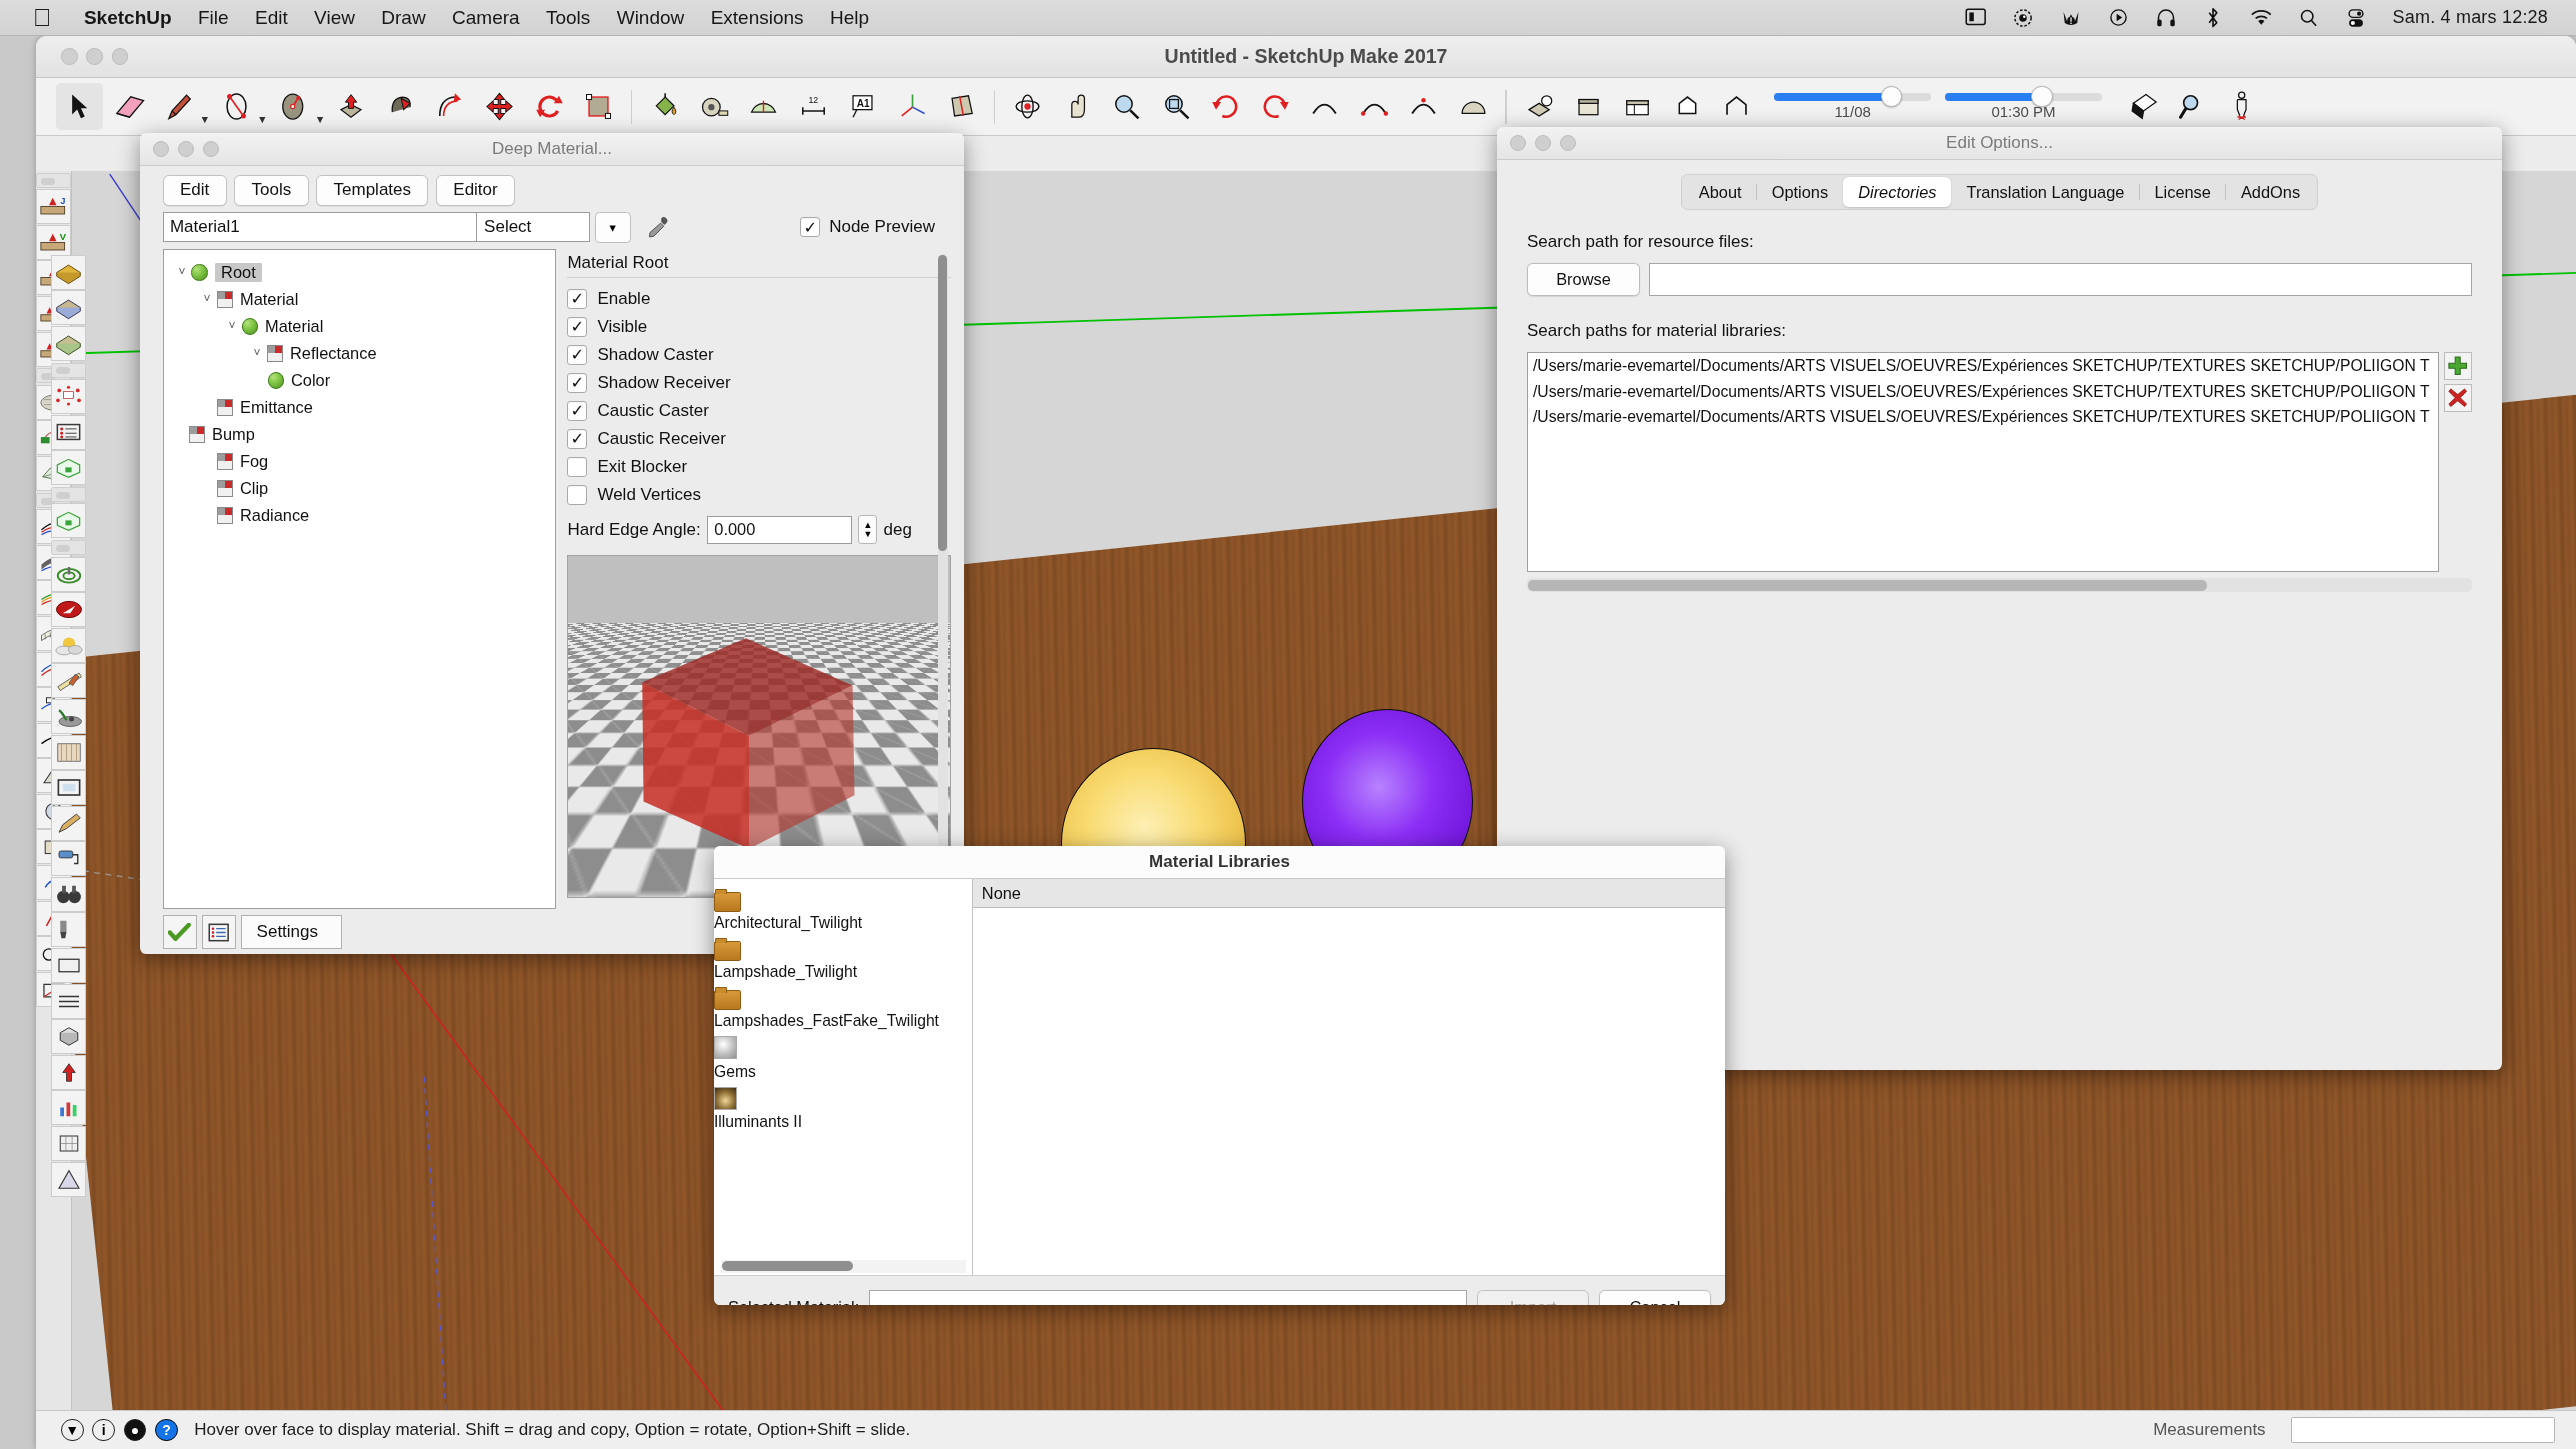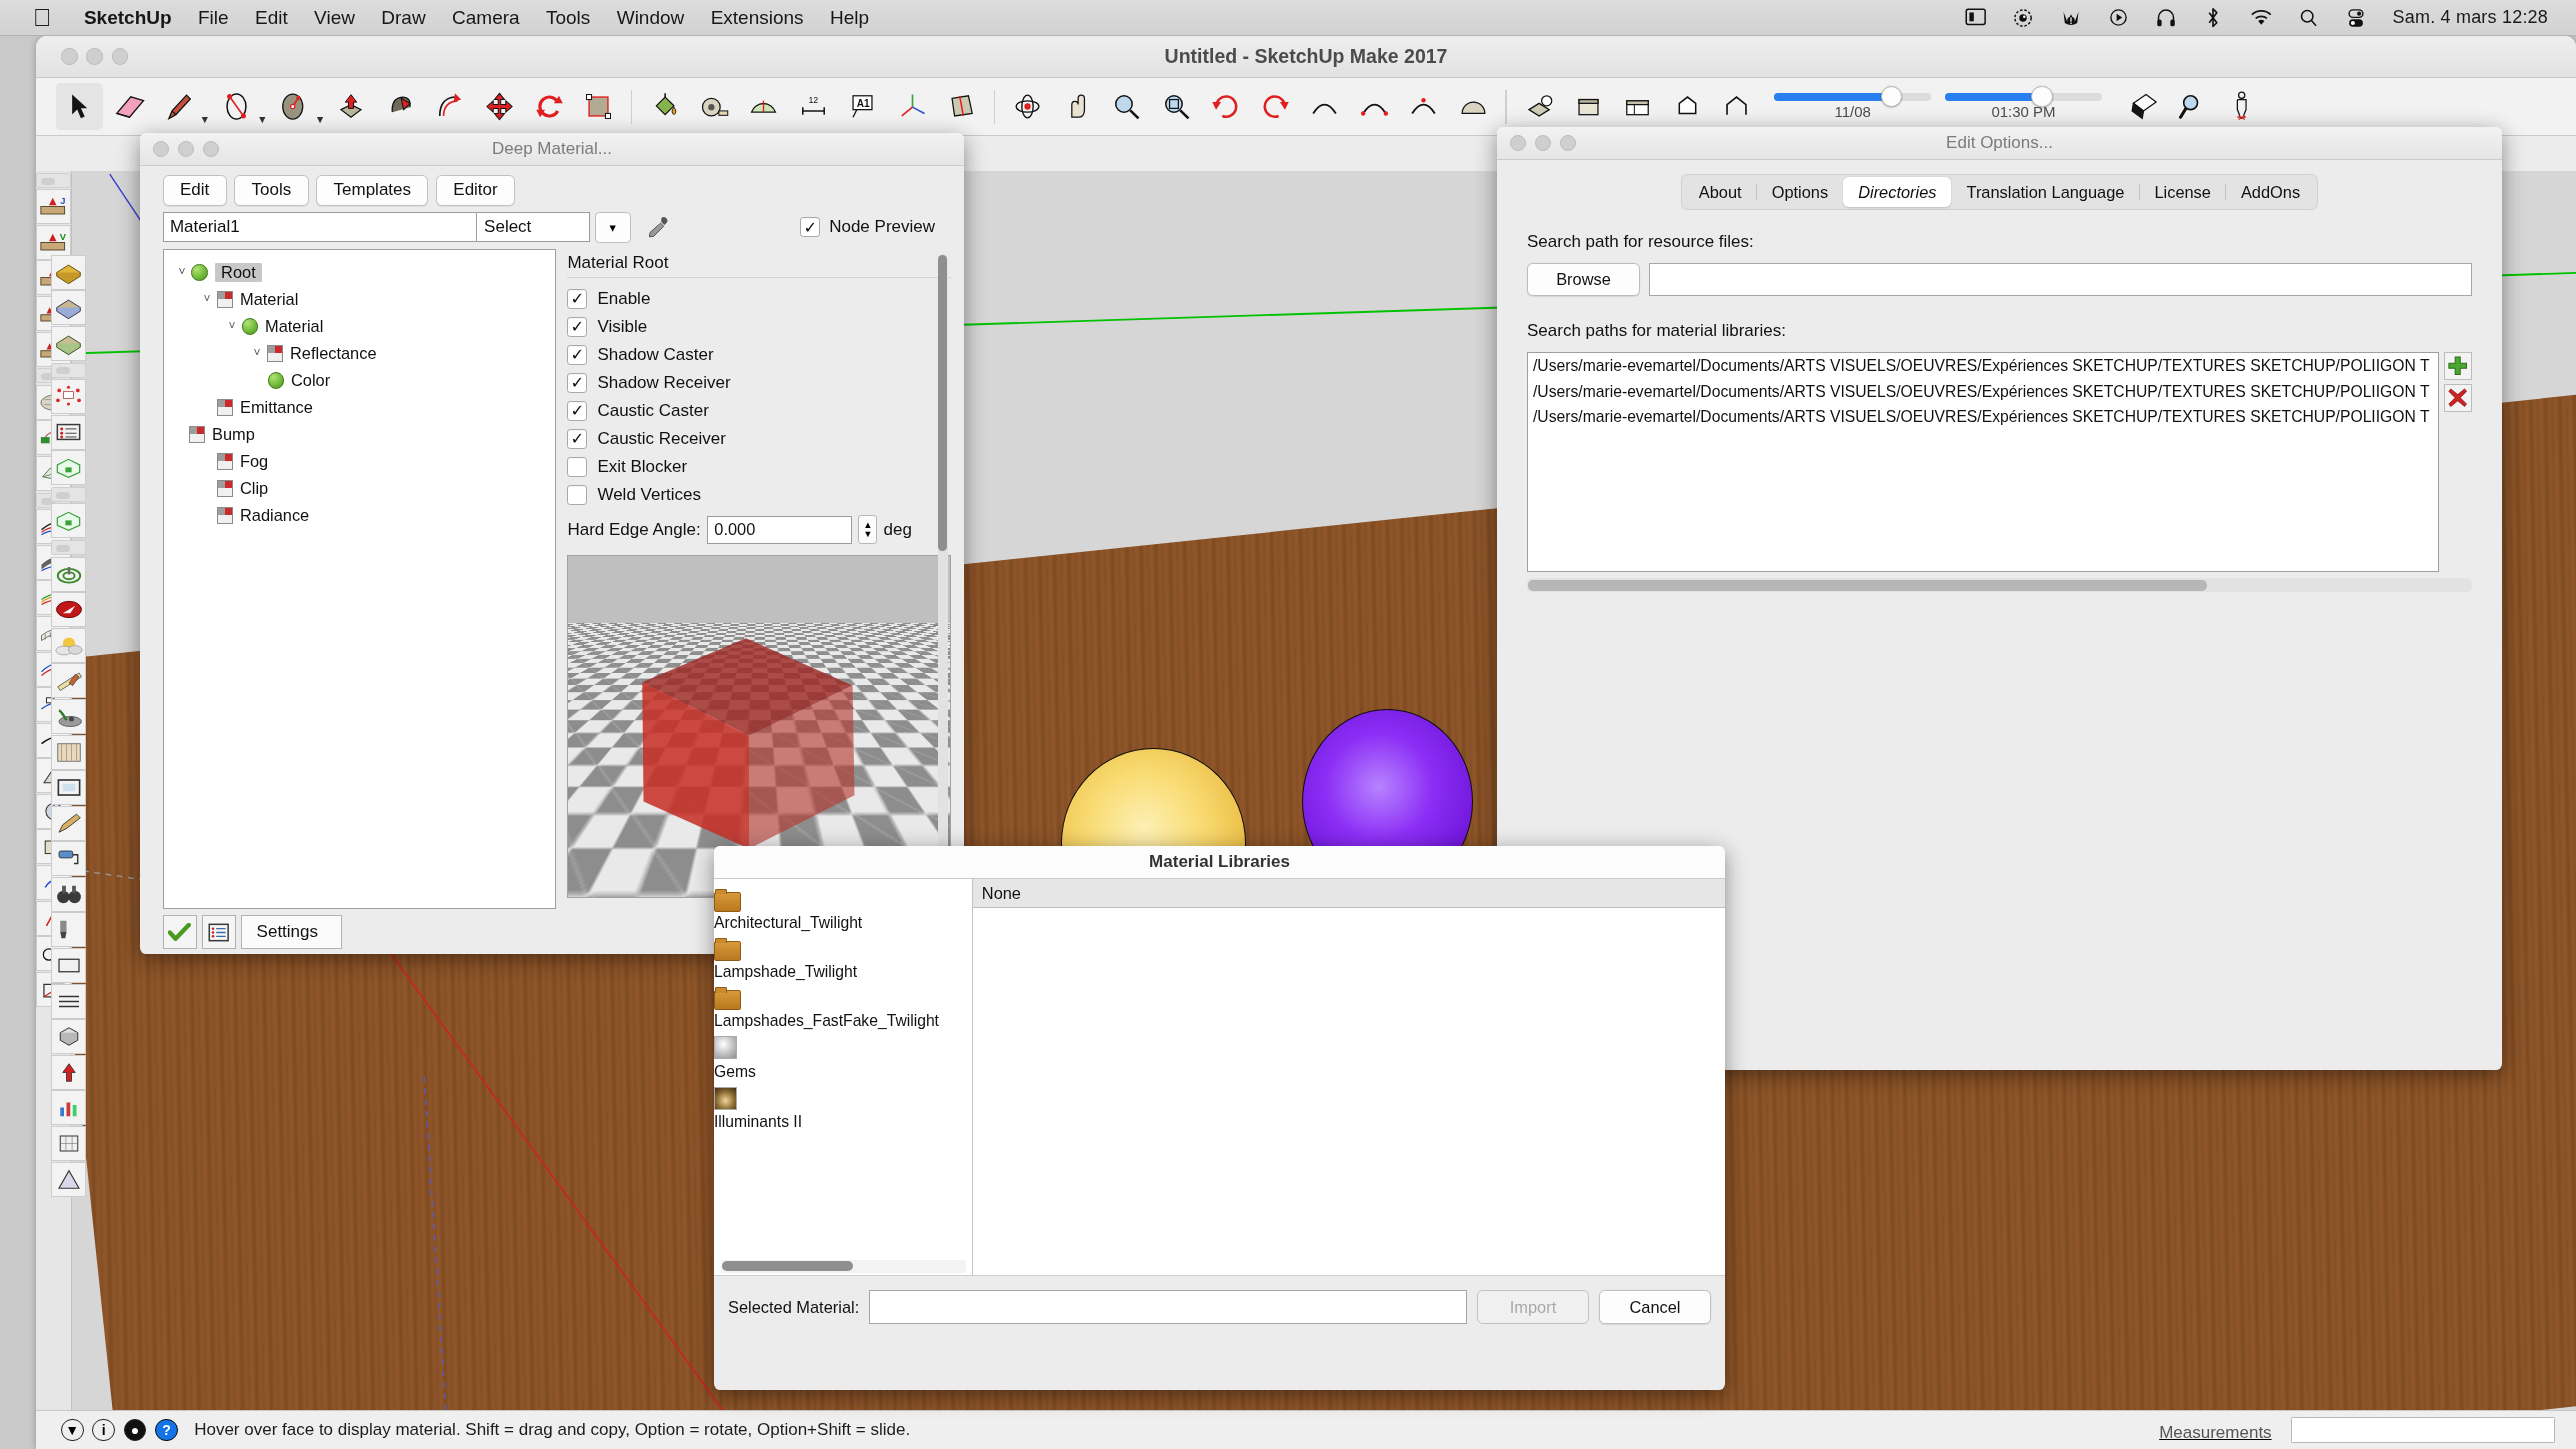--- a/index.html
+++ b/index.html
@@ -98,21 +98,21 @@
   .statusbar {
     position:absolute; left:0; bottom:0; width:2540px; height:39px;
     background:#efefef; border-top:0.6px solid #c7c7c7; display:flex; align-items:center; z-index:20;
   }
   .sb-icons { display:flex; align-items:center; gap:8.8px; margin-left:25px; }
   .sb-circ { width:22.6px;height:22.6px;border-radius:50%;border:1.6px solid #222;
     display:flex;align-items:center;justify-content:center;font-size:14px;font-weight:bold;}
   .sb-circ.blue{background:#1473e6;border-color:#0a0a0a;color:#fff;}
   .sb-circ.dark{background:#111;color:#fff;}
   .sb-text{ font-size:17px; color:#1c1c1c; margin-left:16.4px; }
-  .sb-right{ margin-left:auto; display:flex; align-items:flex-end; gap:19px; margin-right:21.4px;text-decoration:underline;}
+  .sb-right{ margin-left:auto; display:flex; align-items:center; gap:25px; margin-right:21.4px;}
   .sb-meas-label{ font-size:17px; color:#555; }
   .sb-meas-input{ width:264px; height:26.4px; background:#fff; border:0.6px solid #b6b6b6; border-radius:1.3px;}
 
   
   .dialog { position:absolute; background:#ececec; border-radius:6.3px;
     box-shadow:0 5px 21.4px rgba(0,0,0,.42); overflow:hidden; }
   .dlg-title {
     height:33px; background:linear-gradient(to bottom,#f2f2f2,#e5e5e5);
     border-bottom:0.6px solid #cbcbcb; display:flex; align-items:center; position:relative;
   }
@@ -203,21 +203,21 @@
   .eo-path { font-size:15.7px; color:#111; padding:3.8px 2.5px 3.8px 5px; white-space:nowrap;
     overflow:hidden; }
   .eo-sidebtns { display:flex; flex-direction:column; gap:3.8px; }
   .eo-sb { width:28px;height:28px;background:#f3f3f3;border:0.6px solid #bcbcbc;
     display:flex;align-items:center;justify-content:center;font-size:21.4px;font-weight:bold;}
   .eo-hscroll{ height:14px;background:#e2e2e2;border-radius:5px;margin-top:6.3px;position:relative;}
   .eo-hscroll .th{position:absolute;left:1.3px;top:1.3px;height:11.3px;width:679px;
     background:#b6b6b6;border-radius:5px;}
 
   
-  #matlib { left:714px; top:846px; width:1011px; height:544px; }
+  #matlib { left:714px; top:846px; width:1011px; height:459px; }
   .ml-body { display:flex; height:396px; }
   .ml-left { width:259px; background:#fff; border-right:0.6px solid #c3c3c3;
     display:flex; flex-direction:column; align-items:center; padding-top:10px; overflow:hidden;}
   .ml-item { display:flex; flex-direction:column; align-items:flex-start; margin-bottom:6.3px; width:100%;}
   .ml-folder { width:25px;height:21px;position:relative; }
   .ml-folder:before{content:"";position:absolute;left:0;top:2.5px;width:25px;height:18px;
     background:linear-gradient(to bottom,#d79a3a,#b9781f);border-radius:1.9px;border:0.6px solid #8f5a12;}
   .ml-folder:after{content:"";position:absolute;left:0.6px;top:0;width:10.7px;height:4.4px;
     background:#c98c2c;border-radius:1.3px 1.3px 0 0;border:0.6px solid #8f5a12;border-bottom:none;}
   .ml-thumb { width:22.6px;height:22.6px;border:0.6px solid #aaa; }

